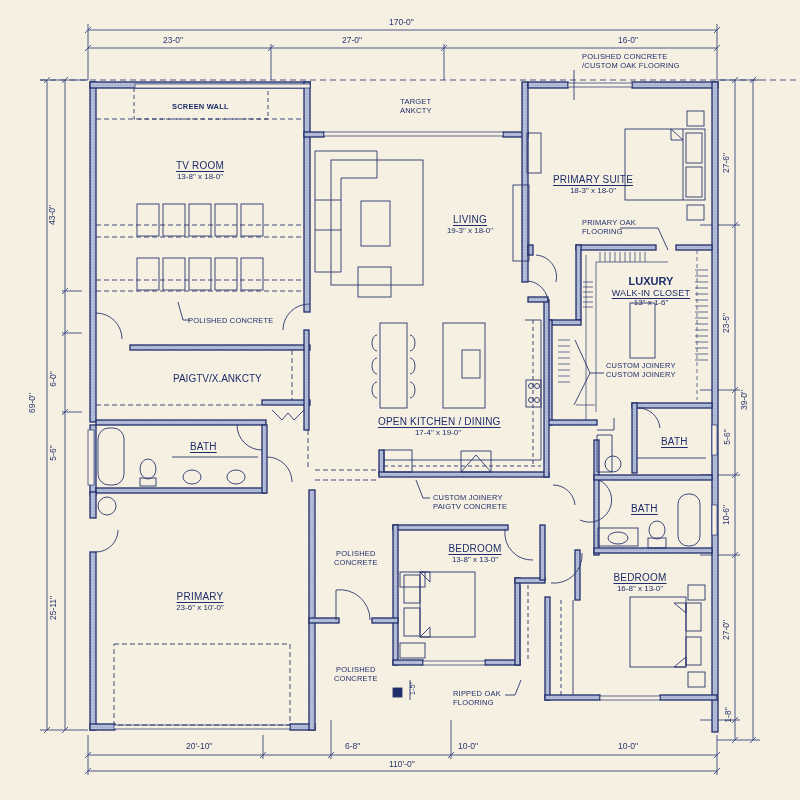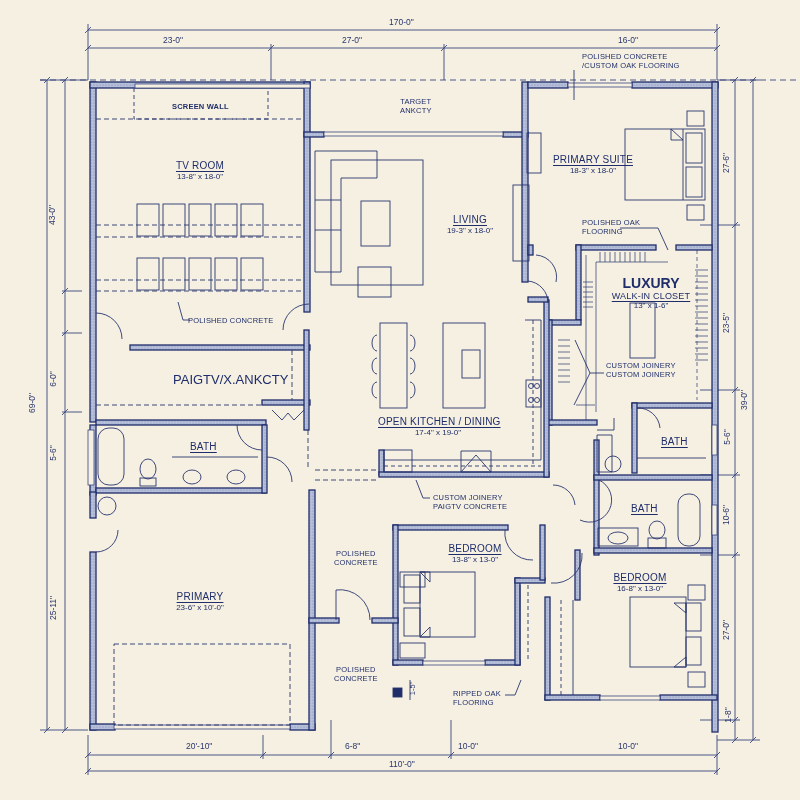--- a/index.html
+++ b/index.html
@@ -362,42 +362,42 @@
 <div class="lbl" style="left:430px;top:214px;width:80px;">
   <span class="room-name">LIVING</span>
   <span class="room-dim">19-3" x 18-0"</span>
 </div>
 
 <div class="lbl note" style="left:582px;top:53px;text-align:left;font-weight:normal;">
   <span style="display:block">POLISHED CONCRETE</span>
   <span style="display:block">/CUSTOM OAK FLOORING</span>
 </div>
 
-<div class="lbl" style="left:548px;top:154px;width:90px;">
+<div class="lbl" style="left:548px;top:174px;width:90px;">
   <span class="room-name">PRIMARY SUITE</span>
   <span class="room-dim">18-3" x 18-0"</span>
 </div>
 
 <div class="lbl note" style="left:582px;top:219px;text-align:left;font-weight:normal;">
-  <span style="display:block">POLISHED OAK</span>
+  <span style="display:block">PRIMARY OAK</span>
   <span style="display:block">FLOORING</span>
 </div>
 
 <div class="lbl" style="left:603px;top:275px;width:96px;">
-  <span style="display:block;font-size:14px;font-weight:bold;">LUXURY</span>
+  <span style="display:block;font-size:11px;font-weight:bold;">LUXURY</span>
   <span class="room-name" style="font-size:9px;">WALK-IN CLOSET</span>
   <span class="room-dim">13" x 1-6"</span>
 </div>
 
 <div class="lbl note" style="left:606px;top:362px;text-align:left;font-weight:normal;">
   <span style="display:block">CUSTOM JOINERY</span>
   <span style="display:block">CUSTOM JOINERY</span>
 </div>
 
-<div class="lbl" style="left:173px;top:373px;font-size:13px;">PAIGTV/X.ANKCTY</div>
+<div class="lbl" style="left:173px;top:373px;font-size:10px;">PAIGTV/X.ANKCTY</div>
 
 <div class="lbl" style="left:378px;top:416px;width:120px;">
   <span class="room-name">OPEN KITCHEN / DINING</span>
   <span class="room-dim">17-4" x 19-0"</span>
 </div>
 
 <div class="lbl" style="left:190px;top:441px;">
   <span class="room-name">BATH</span>
 </div>
 <div class="lbl" style="left:661px;top:436px;">

